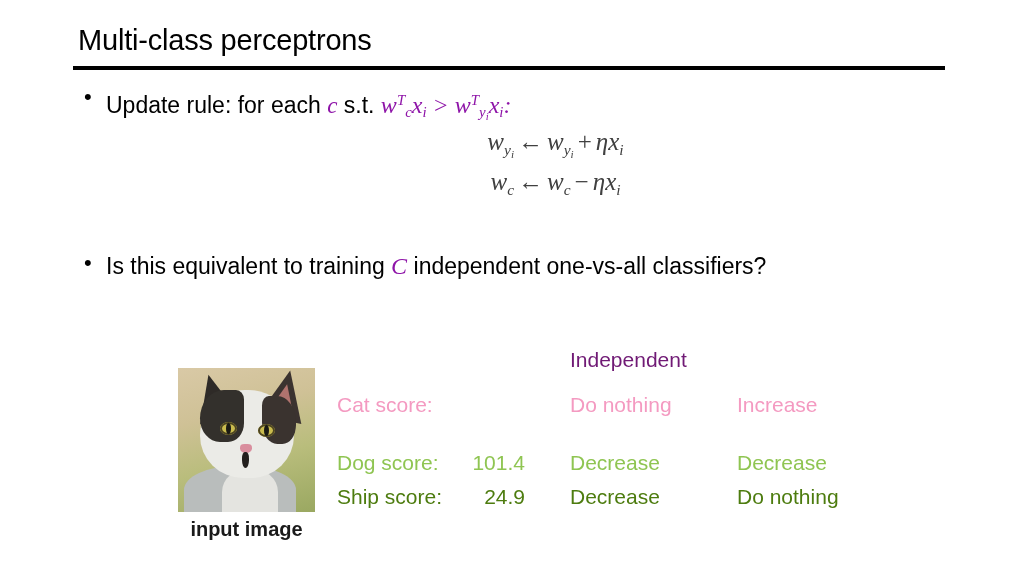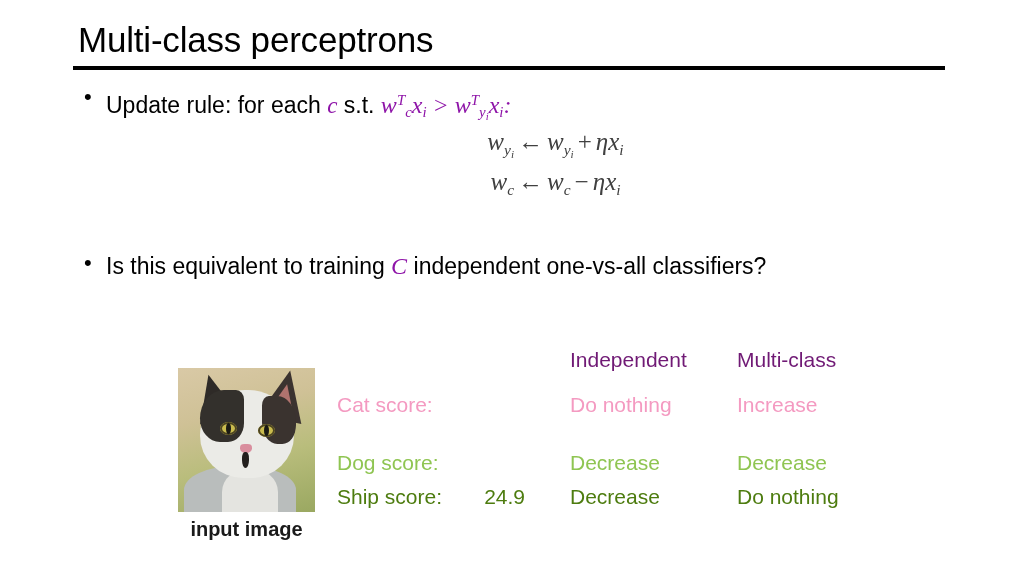--- a/index.html
+++ b/index.html
@@ -20,21 +20,21 @@
     position: absolute;
     inset: 0;
     background: #ffffff;
   }
 
   
   .title {
     position: absolute;
     left: 78px;
     top: 22px;
-    font-size: 35px;
+    font-size: 29px;
     line-height: 36px;
     color: #000000;
     white-space: nowrap;
     letter-spacing: -0.2px;
   }
   .title-rule {
     position: absolute;
     left: 73px;
     top: 66px;
     width: 872px;
@@ -344,30 +344,30 @@
       <div class="cat-head-dark2"></div>
       <div class="cat-eye-l"></div>
       <div class="cat-eye-r"></div>
       <div class="cat-nose"></div>
       <div class="cat-mouth"></div>
     </div>
   </div>
   <div class="caption">input image</div>
 
   <div class="col-head" id="head-independent">Independent</div>
-  <div class="col-head" id="head-multiclass">Multi-class</div>
 
   <div class="score-row" id="row-cat" style="color: rgb(244, 154, 193);">
     <span class="score-label">Cat score:</span>
     <span class="cell-independent">Do nothing</span>
     <span class="cell-multiclass">Increase</span>
   </div>
 
   <div class="score-row" id="row-dog" style="color: rgb(143, 197, 82);">
     <span class="score-label">Dog score:</span>
+    <span class="score-value">101.4</span>
     <span class="cell-independent">Decrease</span>
     <span class="cell-multiclass">Decrease</span>
   </div>
 
   <div class="score-row" id="row-ship" style="color: #4d7c0f;">
     <span class="score-label">Ship score:</span>
     <span class="score-value">24.9</span>
     <span class="cell-independent">Decrease</span>
     <span class="cell-multiclass">Do nothing</span>
   </div>

